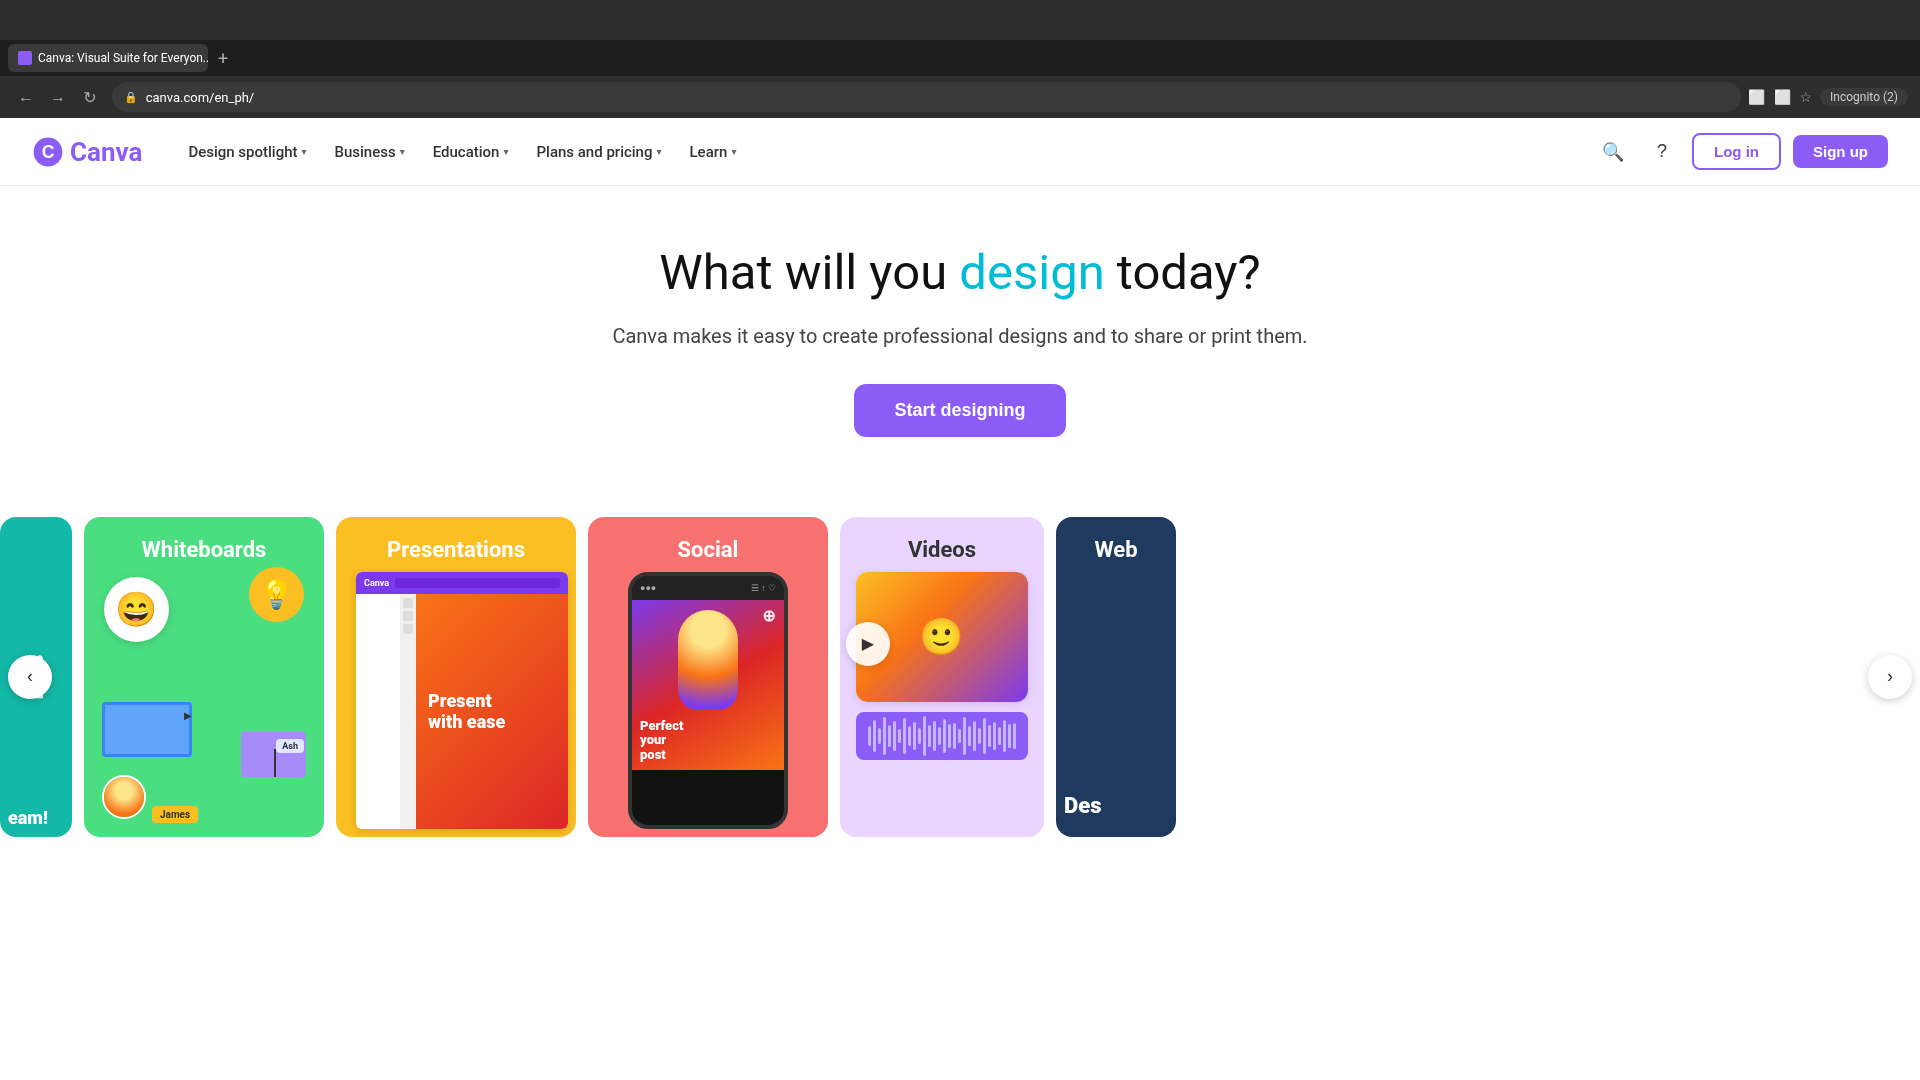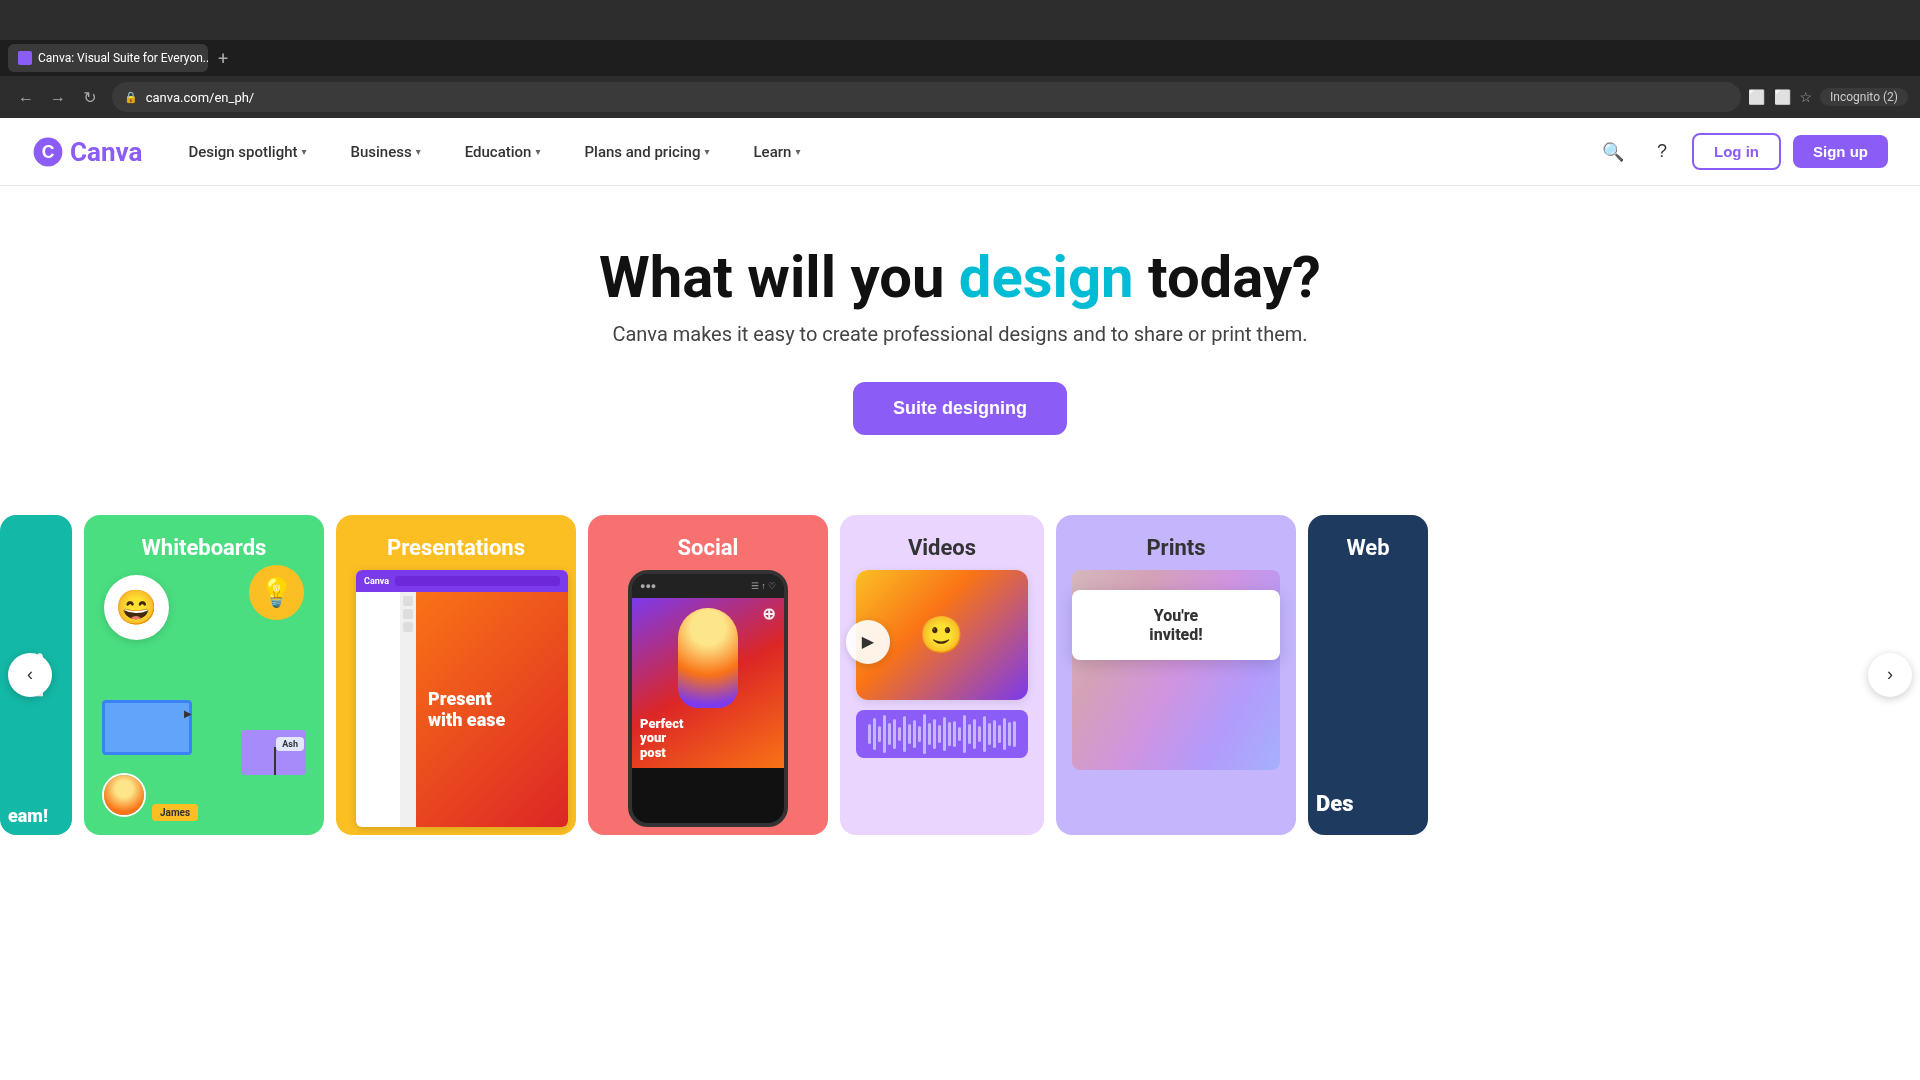--- a/index.html
+++ b/index.html
@@ -109,21 +109,21 @@
       font-weight: 700;
       color: #8b5cf6;
     }
     .logo-icon {
       width: 32px; height: 32px;
       margin-right: 6px;
     }
     .nav-links {
       display: flex;
       align-items: flex-start;
-      gap: 16px;
+      gap: 0;
       flex: 1;
     }
     .nav-item {
       display: flex;
       align-items: center;
       padding: 8px 14px;
       border-radius: 8px;
       cursor: pointer;
       color: #333;
       font-size: 15px;
@@ -177,25 +177,25 @@
       font-weight: 600;
       cursor: pointer;
     }
 
     
     .hero {
       text-align: center;
       padding: 60px 20px 40px;
     }
     .hero-title {
-      font-size: 58px;
-      font-weight: 700;
+      font-size: 49px;
+      font-weight: 400;
       color: #111;
       line-height: 1.1;
-      margin-bottom: 12px;
+      margin-bottom: 24px;
     }
     .hero-title .highlight {
       color: #00bcd4;
     }
     .hero-subtitle {
       font-size: 20px;
       color: #444;
       margin-bottom: 36px;
     }
     .start-btn {
@@ -387,21 +387,21 @@
       <button class="login-btn">Log in</button>
       <button class="signup-btn">Sign up</button>
     </div>
   </nav>
 
   <section class="hero">
     <h1 class="hero-title">
       <span>What will you </span><span class="highlight">design</span><span> today?</span>
     </h1>
     <p class="hero-subtitle">Canva makes it easy to create professional designs and to share or print them.</p>
-    <button class="start-btn">Suite designing</button>
+    <button class="start-btn">Start designing</button>
   </section>
 
   <div class="cards-section">
     <button class="carousel-btn left">‹</button>
 
     <div class="card card-leftedge" style="background:#14b8a6; width:72px;">
       <div style="position:absolute; top:50%; left:50%; transform: translate(-50%, -50%) rotate(-90deg); white-space:nowrap; font-size:20px; font-weight:800; color:#fff;">Docs</div>
       <div style="position:absolute; bottom:10px; left:8px; font-size:18px; font-weight:900; color:#fff; line-height:1;">eam!</div>
     </div>
 
@@ -514,31 +514,20 @@
           <div style="background:#c4b5fd; width:3px; height:22px; border-radius:2px;"></div>
           <div style="background:#c4b5fd; width:3px; height:28px; border-radius:2px;"></div>
           <div style="background:#c4b5fd; width:3px; height:18px; border-radius:2px;"></div>
           <div style="background:#c4b5fd; width:3px; height:32px; border-radius:2px;"></div>
           <div style="background:#c4b5fd; width:3px; height:24px; border-radius:2px;"></div>
           <div style="background:#c4b5fd; width:3px; height:26px; border-radius:2px;"></div>
         </div>
       </div>
     </div>
 
-    <div class="card card-prints">
-      <span class="card-label" style="color:#333;">Prints</span>
-      <div class="prints-inner">
-
-        <div style="position:absolute; top:0; left:0; right:0; height:200px; background:linear-gradient(120deg, #fbbf24 0%, #f97316 25%, #ec4899 50%, #8b5cf6 75%, #60a5fa 100%); border-radius:8px; opacity:0.3;"></div>
-
-        <div style="position:relative; background:#fff; border-radius:8px; padding:16px; margin-top:20px; box-shadow:0 4px 16px rgba(0,0,0,0.15);">
-          <div style="font-size:16px; font-weight:800; text-align:center; color:#333;">You're<br>invited!</div>
-        </div>
-      </div>
-    </div>
 
     <div class="card card-web">
       <span class="card-label">Web</span>
 
       <div style="position:absolute; bottom:20px; left:8px; font-size:22px; font-weight:900; color:#fff; line-height:1;">Des</div>
     </div>
 
     <button class="carousel-btn right">›</button>
   </div>
 

